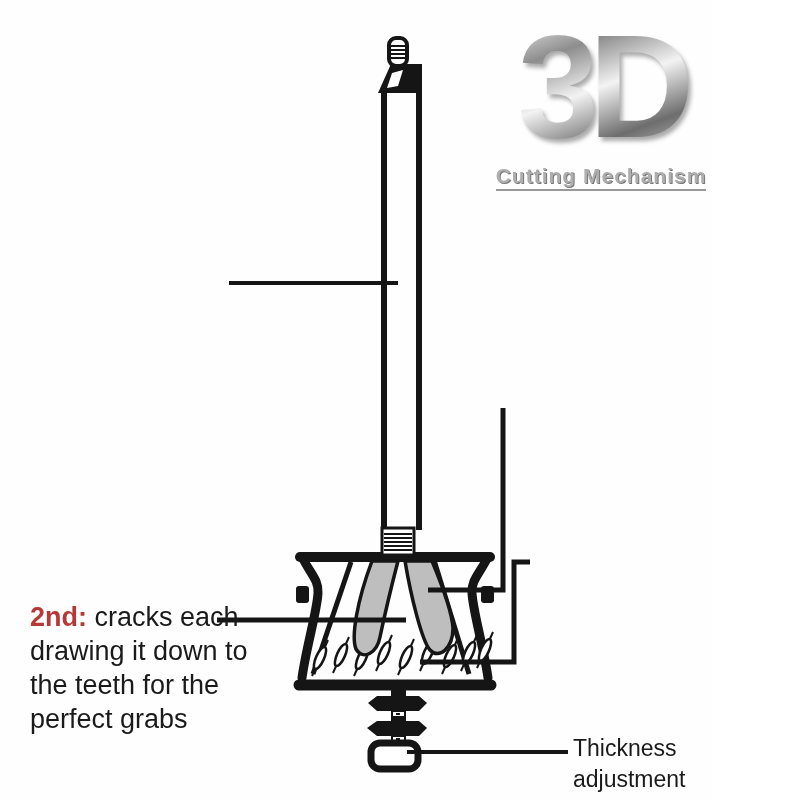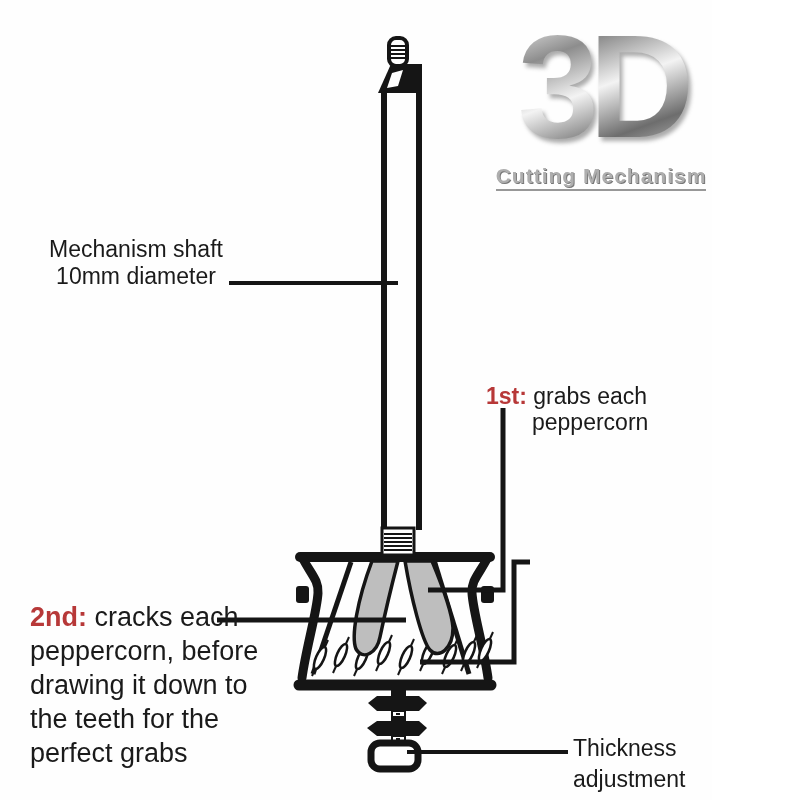--- a/index.html
+++ b/index.html
@@ -120,38 +120,27 @@
     </g>
   </svg>
 
   <div class="logo">
     <div class="logo-3d">3D</div>
     <div>
       <span class="logo-caption">Cutting Mechanism</span>
     </div>
   </div>
 
-  <div class="ann ann-shaft">
-    <div>Mechanism shaft</div>
-    <div>10mm diameter</div>
-  </div>
 
-  <div class="ann ann-step1">
-    <div>
-      <span class="red">1st:</span><span> grabs each</span>
-    </div>
-    <div class="l2">peppercorn</div>
-  </div>
 
 
   <div class="ann ann-step2">
     <div>
       <span class="red">2nd:</span><span> cracks each</span>
     </div>
-    <div>peppercorn, before</div>
     <div>drawing it down to</div>
     <div>the teeth for the</div>
     <div>perfect grabs</div>
   </div>
 
   <div class="ann ann-thick">
     <div>Thickness</div>
     <div>adjustment screw</div>
   </div>
 

